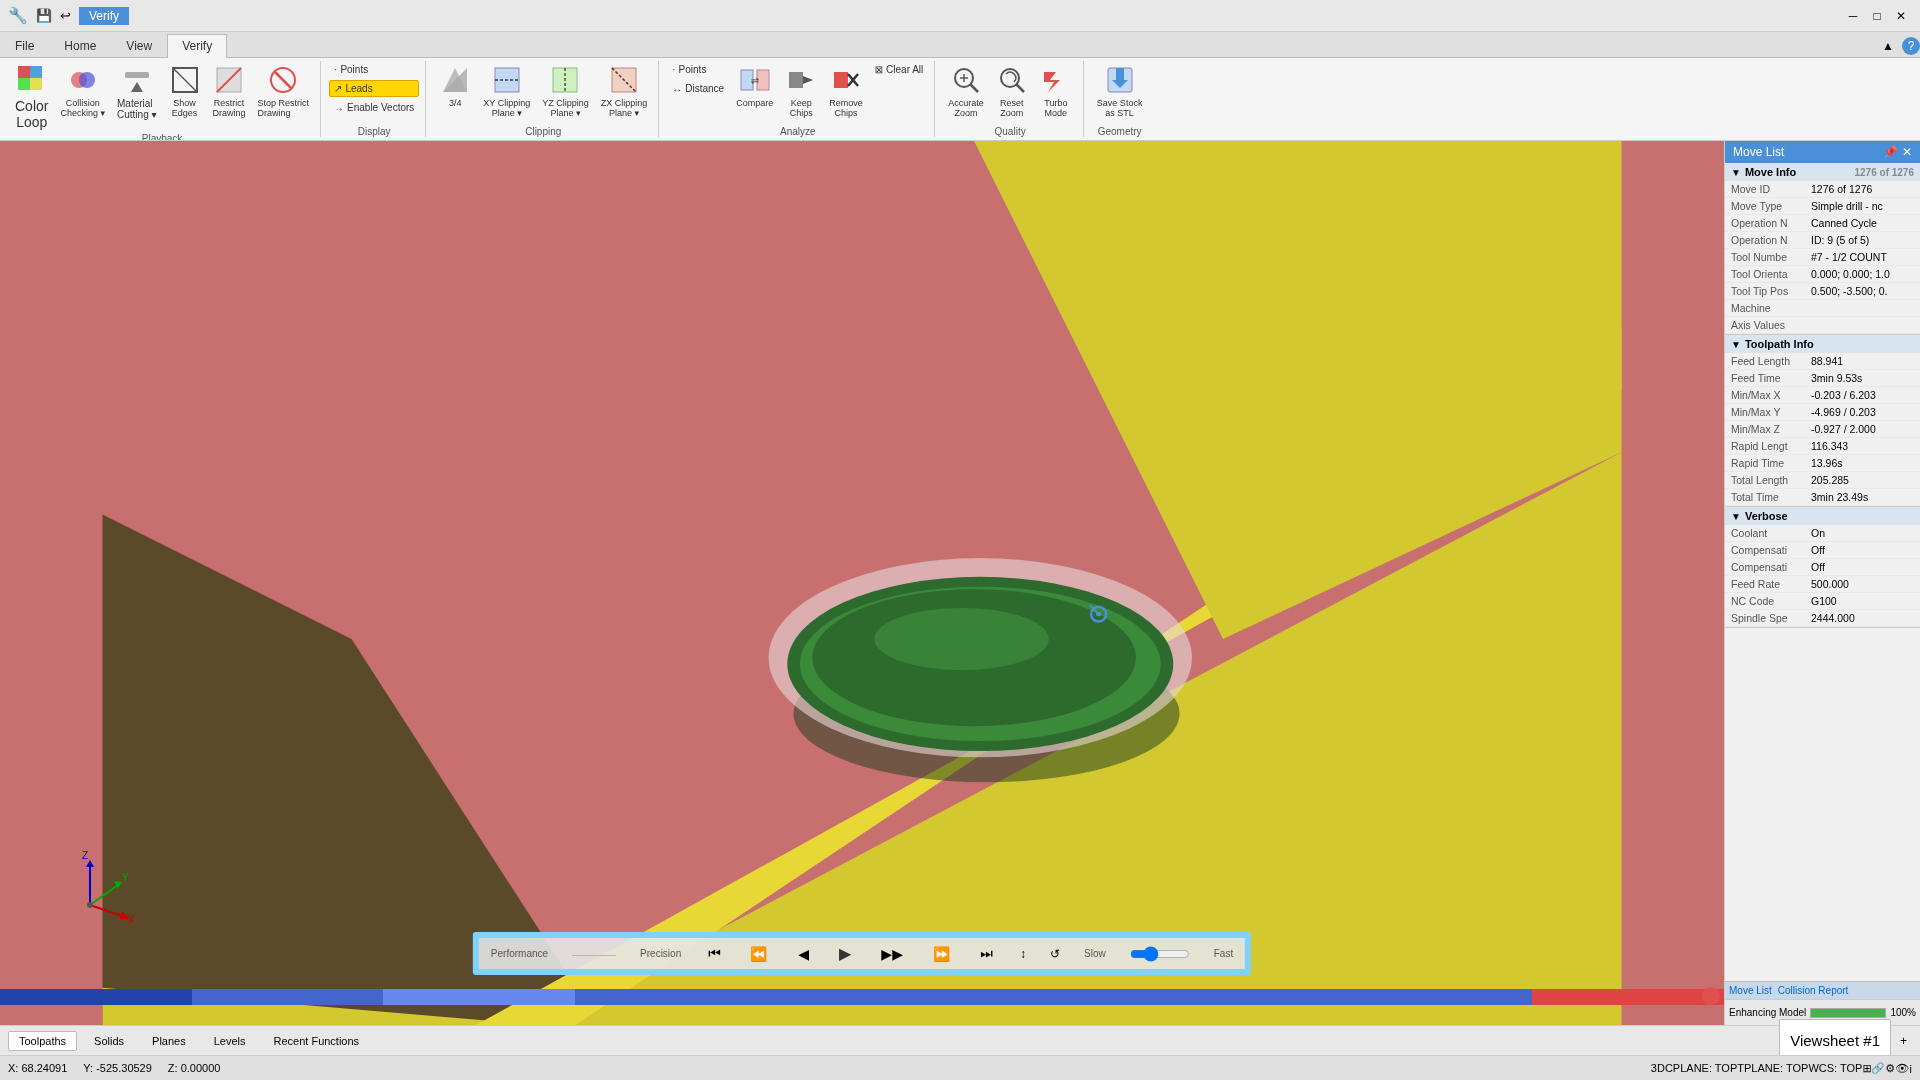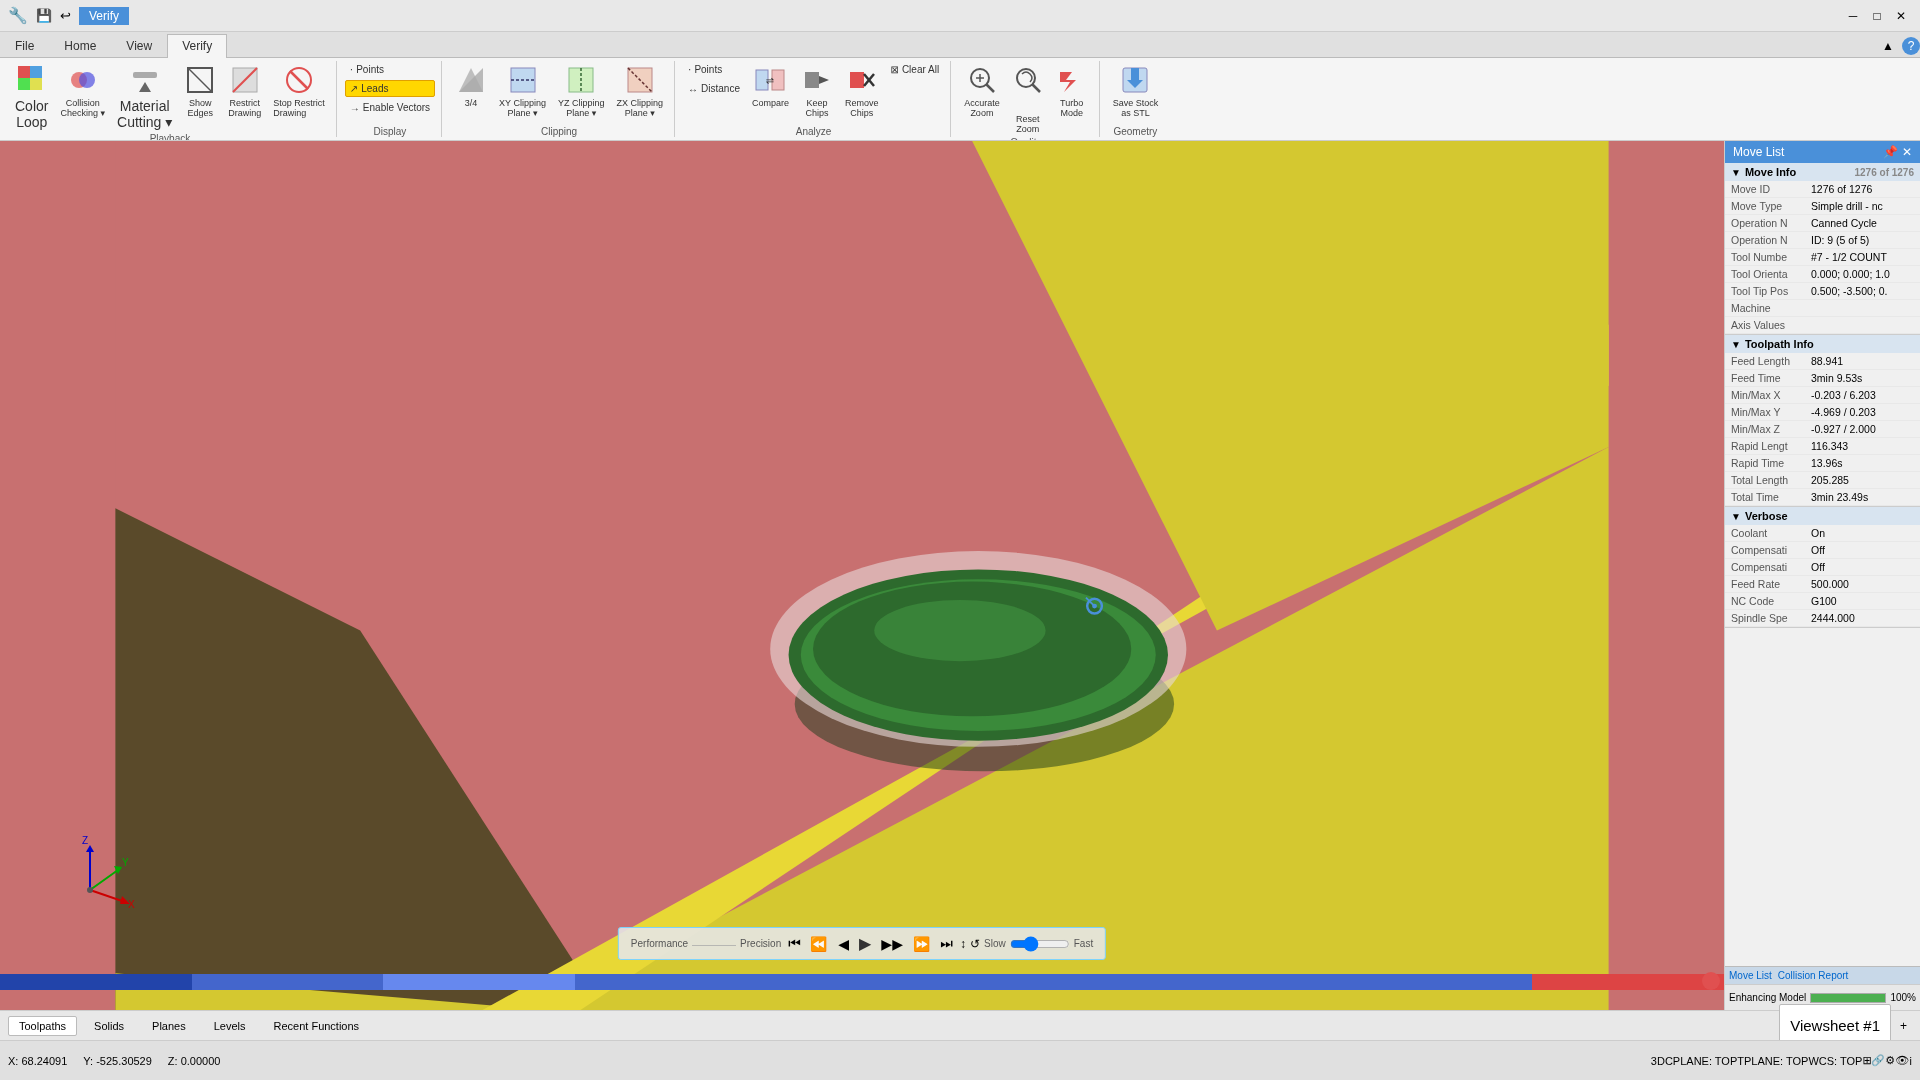--- a/index.html
+++ b/index.html
@@ -122,26 +122,26 @@
       height: 80px;
     }
 
     
     #playback-controls {
       position: absolute;
       bottom: 50px;
       left: 50%;
       transform: translateX(-50%);
       background: rgba(230,230,230,0.9);
-      border: 1px solid #7dd3fc;
+      border: 6px solid #7dd3fc;
       border-radius: 3px;
       padding: 5px 12px;
       display: flex;
       align-items: center;
-      gap: 4px;
+      gap: 24px;
       font-size: 11px;
     }
     .playback-slider { width: 60px; }
     .playback-btn { cursor: pointer; border: none; background: transparent; font-size: 14px; padding: 1px 3px; }
     .playback-btn.play { color: #333; font-size: 16px; }
 
     
     #right-panel {
       width: 196px;
       background: #f0f0f0;
@@ -195,21 +195,21 @@
     .bottom-tab {
       padding: 3px 10px;
       cursor: pointer;
       border: 1px solid transparent;
       border-radius: 2px;
     }
     .bottom-tab.active { background: #fff; border-color: #bbb; }
 
     
     #status-bar {
-      height: 40px;
+      height: 25px;
       background: #e0e0e0;
       border-top: 1px solid #ccc;
       display: flex;
       align-items: center;
       padding: 0 8px;
       gap: 20px;
       font-size: 11px;
       justify-content: space-between;
     }
     #status-bar .coords { display: flex; gap: 16px; }
@@ -344,21 +344,21 @@
             </div>
             <span style="font-size:9px;text-align:center;">Collision<br>Checking ▾</span>
           </button>
           <button class="ribbon-btn">
             <div class="ribbon-icon">
               <svg width="32" height="32" viewBox="0 0 32 32">
                 <rect x="4" y="8" width="24" height="6" fill="#aaa" rx="2"></rect>
                 <polygon points="16,18 10,28 22,28" fill="#666"></polygon>
               </svg>
             </div>
-            <span style="font-size:14px;text-align:center;">Material<br>Cutting ▾</span>
+            <span style="font-size:10px;text-align:left;">Material<br>Cutting ▾</span>
           </button>
           <button class="ribbon-btn">
             <div class="ribbon-icon">
               <svg width="32" height="32" viewBox="0 0 32 32">
                 <rect x="4" y="4" width="24" height="24" fill="none" stroke="#555" stroke-width="2"></rect>
                 <line x1="4" y1="4" x2="28" y2="28" stroke="#555" stroke-width="1.5"></line>
               </svg>
             </div>
             <span style="font-size:9px;text-align:center;">Show<br>Edges</span>
           </button>
@@ -509,21 +509,21 @@
             <span style="font-size:9px;text-align:center;">Accurate<br>Zoom</span>
           </button>
           <button class="ribbon-btn">
             <div class="ribbon-icon">
               <svg width="32" height="32" viewBox="0 0 32 32">
                 <circle cx="14" cy="14" r="9" fill="none" stroke="#555" stroke-width="2"></circle>
                 <line x1="20" y1="20" x2="28" y2="28" stroke="#555" stroke-width="2.5"></line>
                 <path d="M10 10 Q14 6 18 10 Q22 14 18 18" fill="none" stroke="#555" stroke-width="1.5"></path>
               </svg>
             </div>
-            <span style="font-size:9px;text-align:center;margin-top:16px;">Reset<br>Zoom</span>
+            <span style="font-size:9px;text-align:center;">Reset<br>Zoom</span>
           </button>
           <button class="ribbon-btn">
             <div class="ribbon-icon">
               <svg width="32" height="32" viewBox="0 0 32 32">
                 <polygon points="4,8 16,8 10,16 20,16 8,28 14,18 4,18" fill="#e05050"></polygon>
               </svg>
             </div>
             <span style="font-size:9px;text-align:center;">Turbo<br>Mode</span>
           </button>
         </div>

